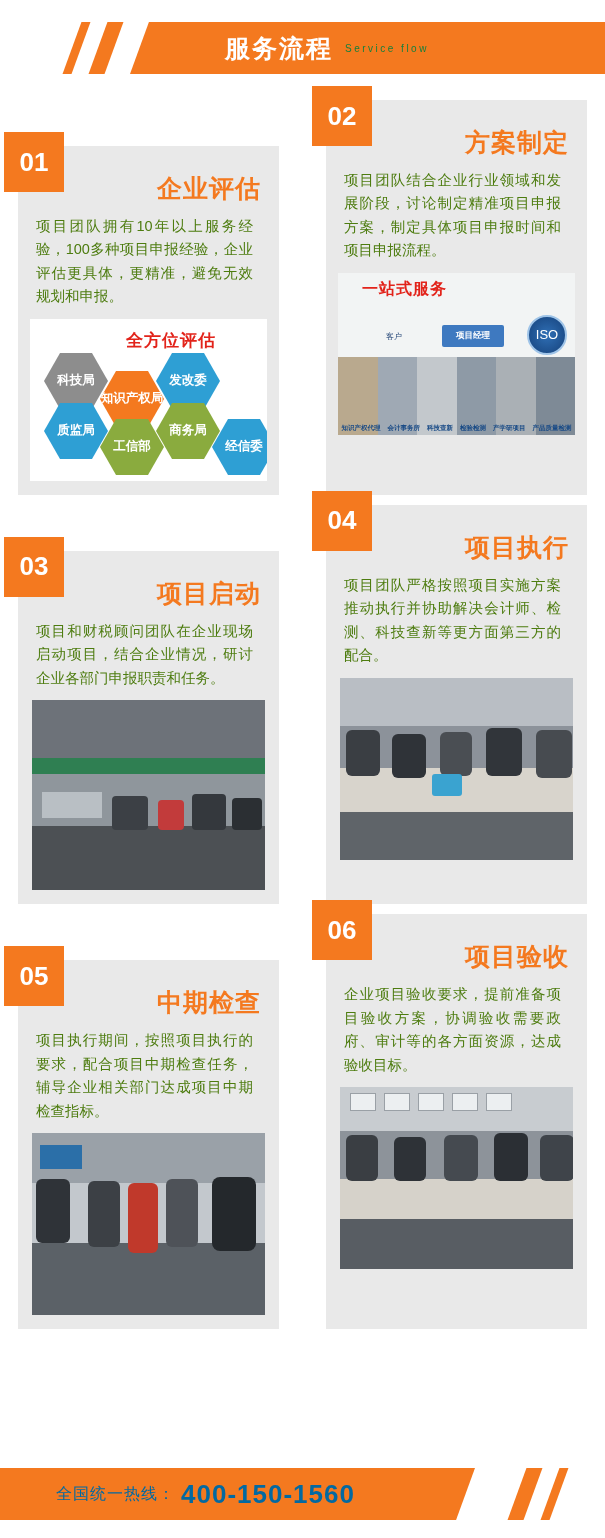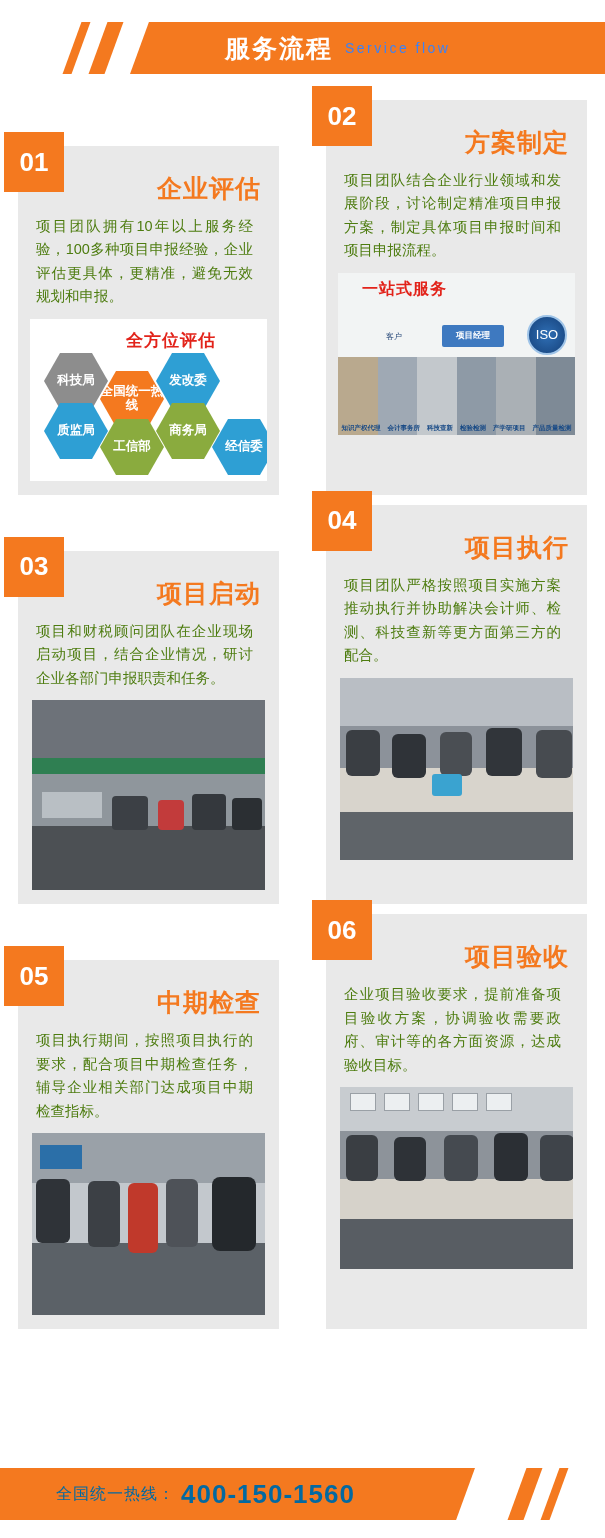--- a/index.html
+++ b/index.html
@@ -56,22 +56,22 @@
     gap: 12px;
     z-index: 5;
   }
   .hdr-cn {
     color: #ffffff;
     font-size: 25px;
     font-weight: bold;
     letter-spacing: 2px;
   }
   .hdr-en {
-    color: #3b82f6;
-    font-size: 14px;
+    color: #15803d;
+    font-size: 10px;
     letter-spacing: 2.5px;
   }
 
   
   .grid {
     position: relative;
     width: 605px;
     padding: 8px 18px 0 18px;
   }
   .row {
@@ -319,21 +319,21 @@
     <div class="card" style="margin-top:46px;">
       <div class="badge left">
         <span>01</span>
       </div>
       <div class="card-inner">
         <div class="card-title l">企业评估</div>
         <div class="card-body">项目团队拥有10年以上服务经验，100多种项目申报经验，企业评估更具体，更精准，避免无效规划和申报。</div>
         <div class="hexwrap">
           <div class="hextitle">全方位评估</div>
           <div class="hex h1">科技局</div>
-          <div class="hex h2">全国统一热线</div>
+          <div class="hex h2">知识产权局</div>
           <div class="hex h3">发改委</div>
           <div class="hex h4">质监局</div>
           <div class="hex h5">工信部</div>
           <div class="hex h6">商务局</div>
           <div class="hex h8">经信委</div>
         </div>
       </div>
     </div>
 
     <div class="card">

